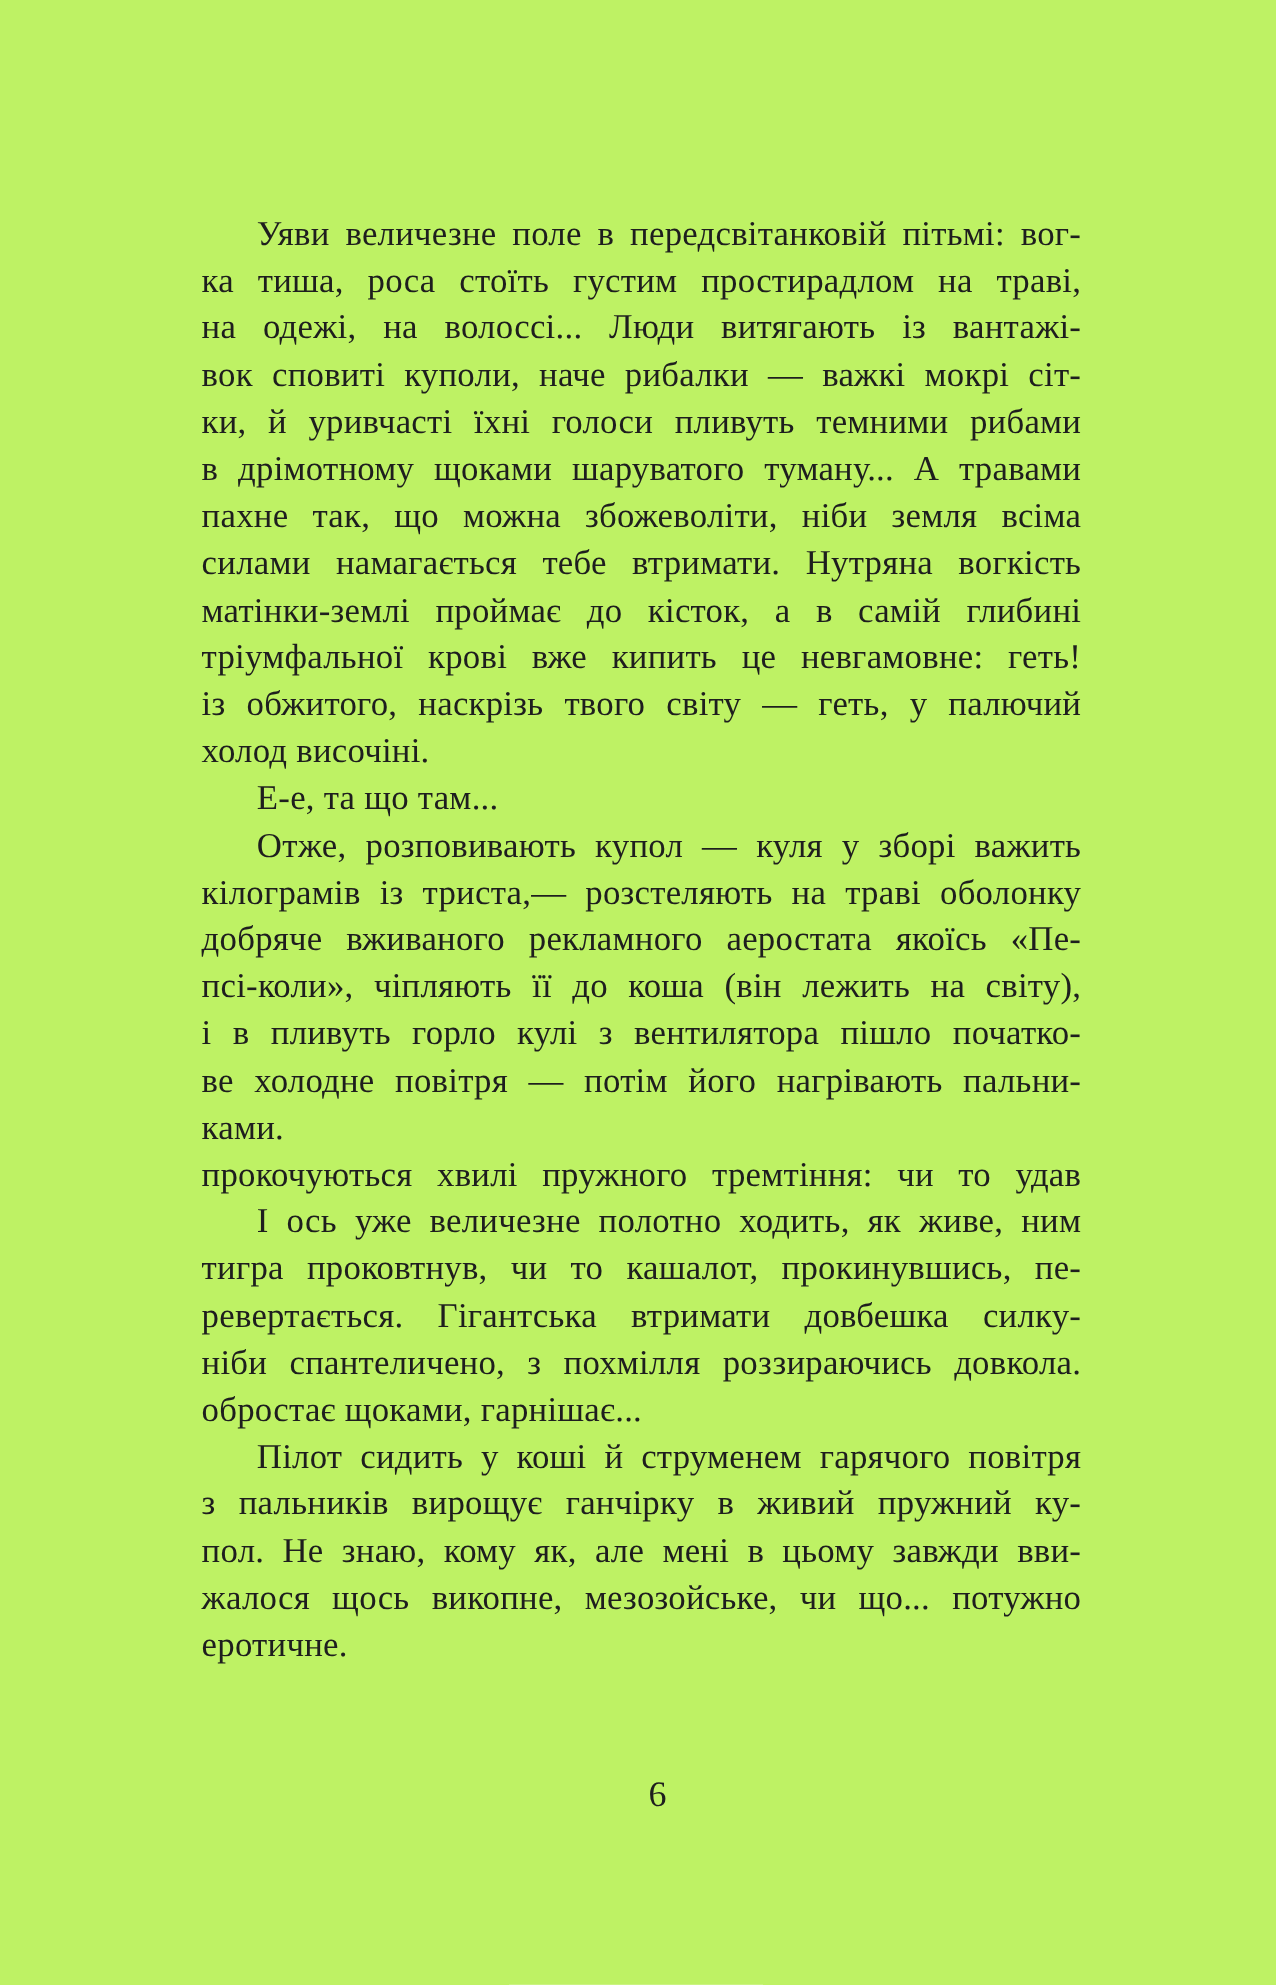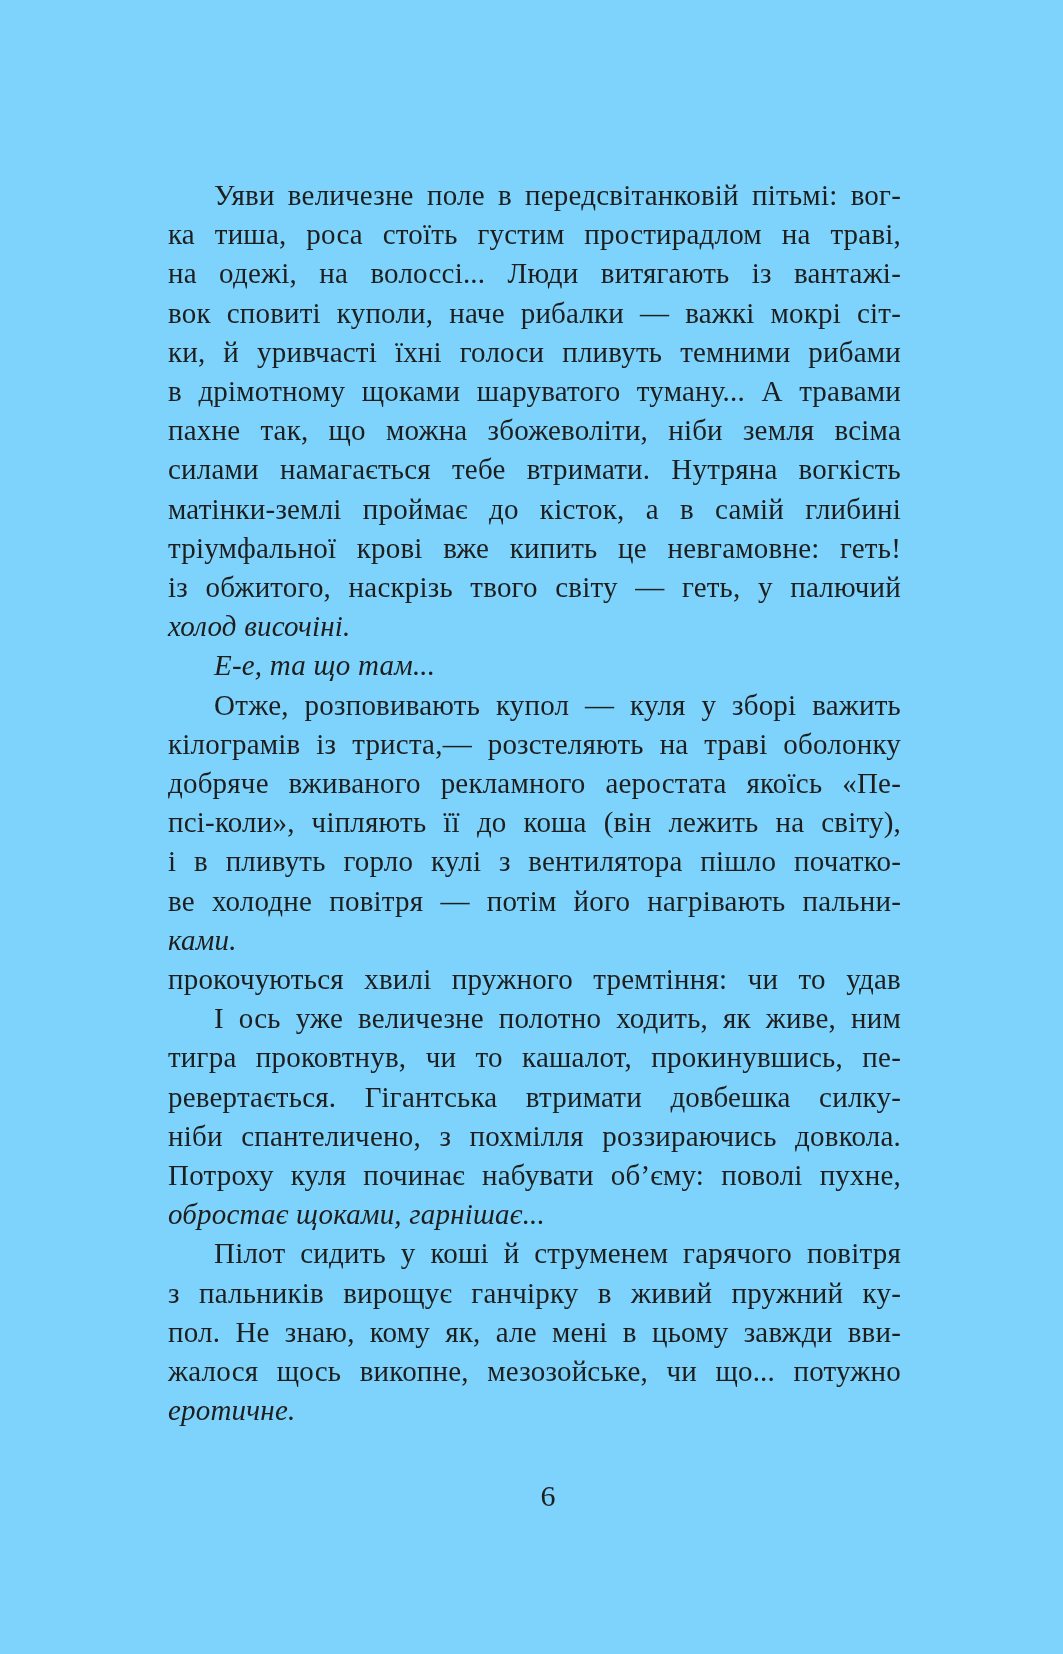--- a/index.html
+++ b/index.html
@@ -11,21 +11,21 @@
     width: 1063px;
     height: 1654px;
     position: relative;
     font-family: "Liberation Serif", "DejaVu Serif", serif;
     color: #1e1e1e;
     overflow: hidden;
   }
   .page {
     position: absolute;
     inset: 0;
-    background: #7dd3fc;
+    background: #bef264;
     padding-left: 21px;
   }
   .text-block {
     position: absolute;
     left: 168px;
     top: 176px;
     width: 733px;
   }
   .paragraph {
     margin: 0;
@@ -35,21 +35,20 @@
     font-size: 29px;
     line-height: 39.2px;
     letter-spacing: 0.2px;
     text-align: justify;
     text-align-last: justify;
     color: #1e1e1e;
   }
   .text-line.para-end {
     text-align: center;
     text-align-last: left;
-    font-style: italic;
   }
   .text-line.indent {
     text-indent: 46px;
   }
   .page-number {
     position: absolute;
     top: 1478px;
     left: 168px;
     width: 760px;
     text-align: center;
@@ -88,21 +87,20 @@
         <div class="text-line">і в пливуть горло кулі з вентилятора пішло початко-</div>
         <div class="text-line">ве холодне повітря — потім його нагрівають пальни-</div>
         <div class="text-line para-end">ками.</div>
       </div>
       <div class="paragraph">
         <div class="text-line">прокочуються хвилі пружного тремтіння: чи то удав</div>
         <div class="text-line indent">І ось уже величезне полотно ходить, як живе, ним</div>
         <div class="text-line">тигра проковтнув, чи то кашалот, прокинувшись, пе-</div>
         <div class="text-line">ревертається. Гігантська втримати довбешка силку-</div>
         <div class="text-line">ніби спантеличено, з похмілля роззираючись довкола.</div>
-        <div class="text-line">Потроху куля починає набувати об’єму: поволі пухне,</div>
         <div class="text-line para-end">обростає щоками, гарнішає...</div>
       </div>
       <div class="paragraph">
         <div class="text-line indent">Пілот сидить у коші й струменем гарячого повітря</div>
         <div class="text-line">з пальників вирощує ганчірку в живий пружний ку-</div>
         <div class="text-line">пол. Не знаю, кому як, але мені в цьому завжди вви-</div>
         <div class="text-line">жалося щось викопне, мезозойське, чи що... потужно</div>
         <div class="text-line para-end">еротичне.</div>
       </div>
     </div>

